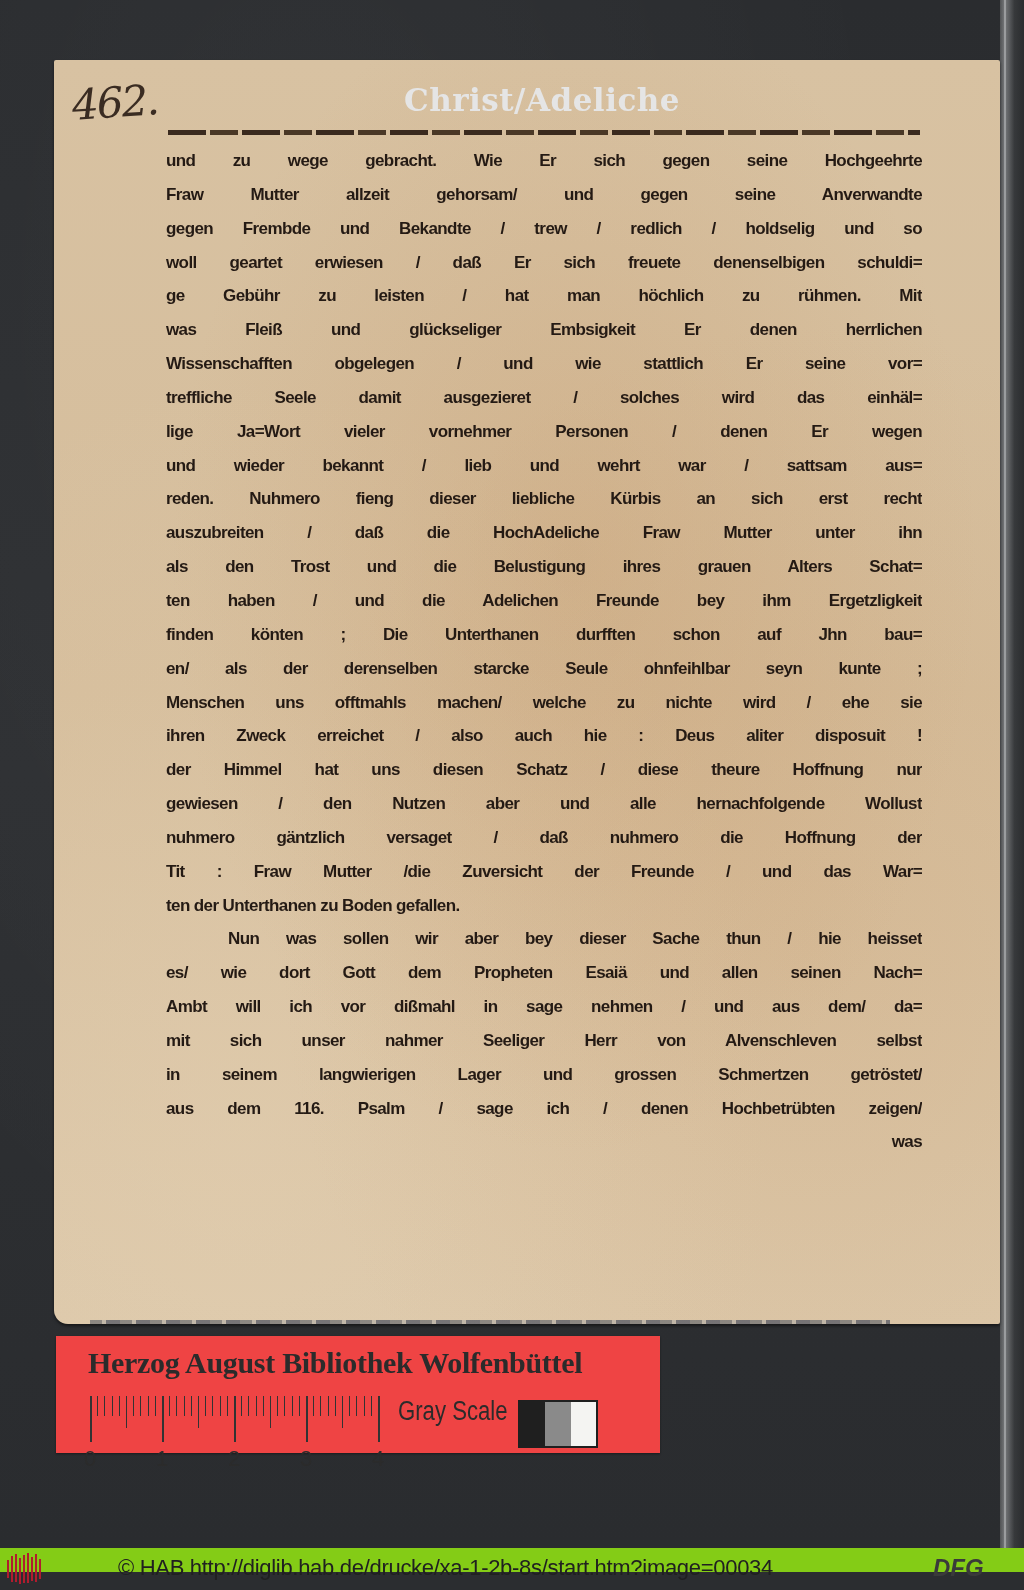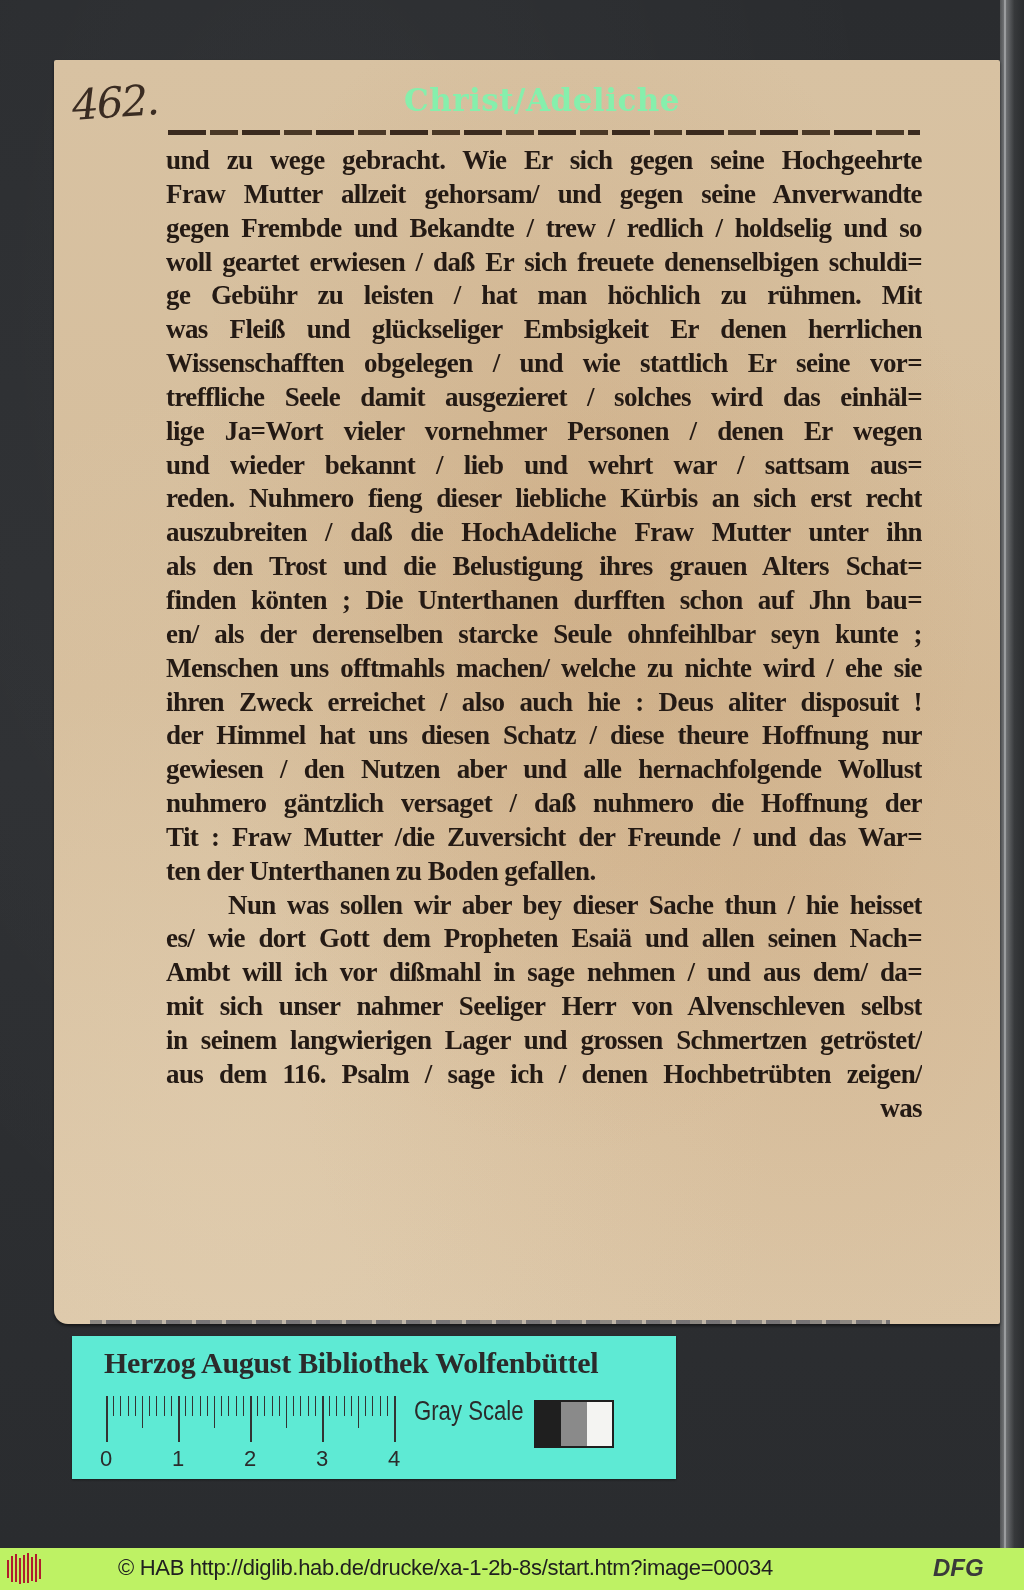--- a/index.html
+++ b/index.html
@@ -41,43 +41,43 @@
     }
     .folio {
       position: absolute; left: 72px; top: 78px;
       font-family: "DejaVu Serif", serif; font-style: italic;
       font-size: 42px; color: #3a2c22; letter-spacing: -2px;
       transform: rotate(-4deg);
     }
     .running-head {
       position: absolute; left: 404px; top: 82px; width: 270px; text-align: center;
       font-family: "DejaVu Serif", serif; font-weight: bold;
-      font-size: 31px; color: #86efac; letter-spacing: 0.5px;
+      font-size: 31px; color: #e5e5e5; letter-spacing: 0.5px;
     }
     .head-rule {
       position: absolute; left: 168px; top: 130px; width: 752px; height: 5px;
       background: repeating-linear-gradient(90deg, #3a2a1e 0 38px, transparent 38px 42px, #4a3826 42px 70px, transparent 70px 74px);
     }
     .text-block {
       position: absolute; left: 166px; top: 144px; width: 756px;
     }
     .line {
       height: 33.85px; line-height: 33.85px;
-      font-family: Liberation Serif, serif; font-weight: bold;
-      font-size: 27px; color: #241a14;
+      font-family: Liberation Sans, sans-serif; font-weight: bold;
+      font-size: 17px; color: #241a14;
       white-space: nowrap; text-align: justify; text-align-last: justify;
       letter-spacing: -0.6px;
       overflow: hidden;
     }
     .line.indent { padding-left: 62px; }
     .line.last { text-align-last: left; }
     .line.catch { text-align-last: right; }
     .card {
-      position: absolute; left: 72px; top: 1336px; width: 604px; height: 143px;
-      background: #5eead4;
+      position: absolute; left: 56px; top: 1336px; width: 604px; height: 117px;
+      background: #ef4444;
       box-shadow: 0 1px 2px rgba(0,0,0,0.4);
     }
     .card-title {
       position: absolute; left: 32px; top: 10px;
       font-family: "Liberation Serif", serif; font-weight: bold;
       font-size: 30px; color: #2b2b2b; letter-spacing: -0.3px;
       white-space: nowrap;
     }
     .ruler {
       position: absolute; left: 34px; top: 60px; width: 250px; height: 80px;
@@ -92,22 +92,22 @@
       font-family: "Liberation Sans", sans-serif; font-size: 27px; color: #2b2b2b;
       transform: scaleX(0.82); transform-origin: left;
       white-space: nowrap;
     }
     .gray-swatch {
       position: absolute; left: 462px; top: 64px; width: 76px; height: 44px;
       border: 2px solid #1f1f1f; display: flex;
     }
     .gray-swatch span { flex: 1; }
     .footer {
-      position: absolute; left: 0; top: 1548px; width: 1024px; height: 42px;
-      background: #bef264;
+      position: absolute; left: 0; top: 1548px; width: 1024px; height: 24px;
+      background: #84cc16;
     }
     .footer-logo {
       position: absolute; left: 4px; top: 4px; width: 42px; height: 34px;
     }
     .footer-text {
       position: absolute; left: 118px; top: 7px;
       font-family: "Liberation Sans", sans-serif; font-size: 22px; color: #202020;
       white-space: nowrap; letter-spacing: -0.3px;
     }
     .dfg-logo {
@@ -137,20 +137,21 @@
   <div class="line">woll geartet erwiesen / daß Er sich freuete denenselbigen schuldi=</div>
   <div class="line">ge Gebühr zu leisten / hat man höchlich zu rühmen. Mit</div>
   <div class="line">was Fleiß und glückseliger Embsigkeit Er denen herrlichen</div>
   <div class="line">Wissenschafften obgelegen / und wie stattlich Er seine vor=</div>
   <div class="line">treffliche Seele damit ausgezieret / solches wird das einhäl=</div>
   <div class="line">lige Ja=Wort vieler vornehmer Personen / denen Er wegen</div>
   <div class="line">und wieder bekannt / lieb und wehrt war / sattsam aus=</div>
   <div class="line">reden. Nuhmero fieng dieser liebliche Kürbis an sich erst recht</div>
   <div class="line">auszubreiten / daß die HochAdeliche Fraw Mutter unter ihn</div>
   <div class="line">als den Trost und die Belustigung ihres grauen Alters Schat=</div>
+  <div class="line">ten haben / und die Adelichen Freunde bey ihm Ergetzligkeit</div>
   <div class="line">finden könten ; Die Unterthanen durfften schon auf Jhn bau=</div>
   <div class="line">en/ als der derenselben starcke Seule ohnfeihlbar seyn kunte ;</div>
   <div class="line">Menschen uns offtmahls machen/ welche zu nichte wird / ehe sie</div>
   <div class="line">ihren Zweck erreichet / also auch hie : Deus aliter disposuit !</div>
   <div class="line">der Himmel hat uns diesen Schatz / diese theure Hoffnung nur</div>
   <div class="line">gewiesen / den Nutzen aber und alle hernachfolgende Wollust</div>
   <div class="line">nuhmero gäntzlich versaget / daß nuhmero die Hoffnung der</div>
   <div class="line">Tit : Fraw Mutter /die Zuversicht der Freunde / und das War=</div>
   <div class="line last">ten der Unterthanen zu Boden gefallen.</div>
   <div class="line indent">Nun was sollen wir aber bey dieser Sache thun / hie heisset</div>

